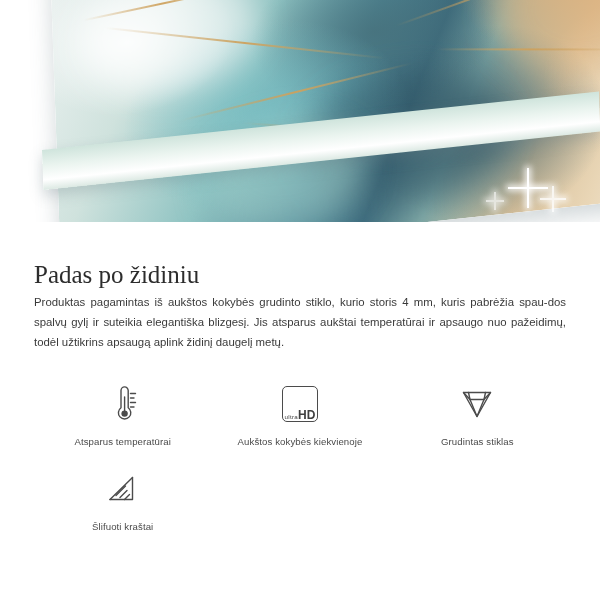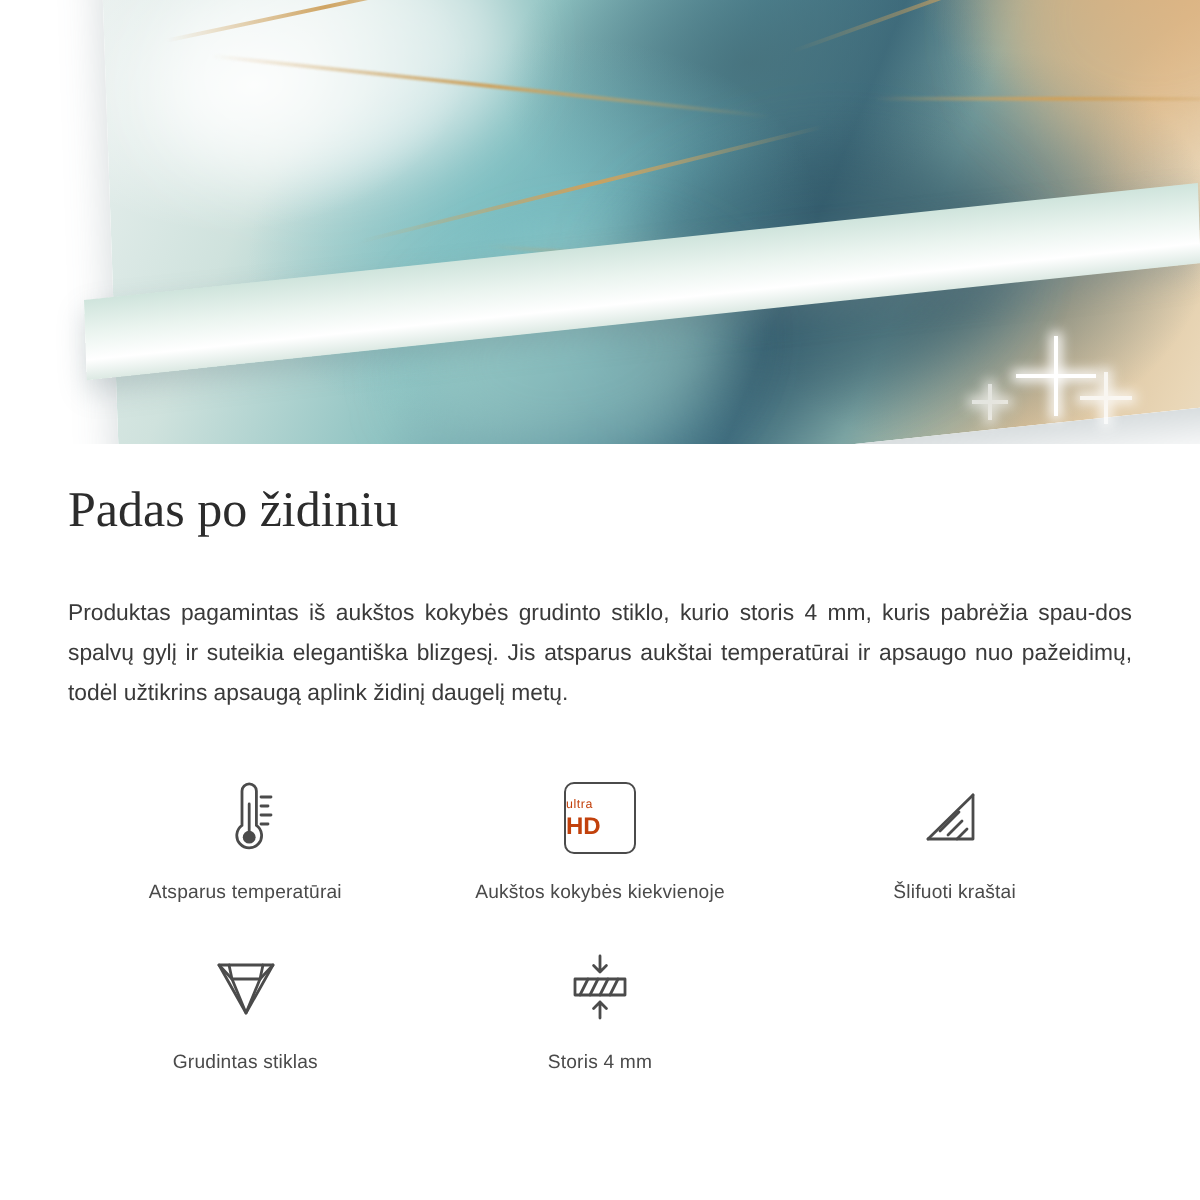--- a/index.html
+++ b/index.html
@@ -109,26 +109,26 @@
   
   .content {
     padding: 10px 34px 0 34px;
   }
   .headline {
     font-family: "Liberation Serif", serif;
     font-size: 25px;
     line-height: 1.3;
     color: #2c2c2c;
     font-weight: 400;
-    margin: 8px 0 0 0;
+    margin: 27px 0 0 0;
   }
   .headline .line2 { display: block; }
 
   .body-copy {
-    margin-top: 24px;
+    margin-top: 0;
     font-size: 11.4px;
     line-height: 1.78;
     color: #3a3a3a;
     text-align: justify;
     max-width: 536px;
   }
 
   
   .features {
     margin-top: 26px;
@@ -163,24 +163,24 @@
     stroke-width: 1.4;
     stroke-linecap: round;
     stroke-linejoin: round;
   }
   .hd-badge {
     width: 34px;
     height: 34px;
     border: 1.4px solid #4b4b4b;
     border-radius: 5px;
     display: flex;
-    flex-direction: column;
-    align-items: flex-start;
+    flex-direction: row;
+    align-items: flex-end;
     justify-content: center;
-    color: #c2410c;
+    color: #404040;
   }
   .hd-badge .u { font-size: 6.2px; letter-spacing: .3px; line-height: 1; margin-bottom: 1px; }
   .hd-badge .hd { font-size: 12px; font-weight: bold; line-height: 1; }
 </style>
 </head>
 <body>
 
 <div class="page">
 
   <div class="hero">
@@ -230,47 +230,36 @@
             <span class="hd">HD</span>
           </div>
         </div>
         <div class="feature-label">Aukštos kokybės kiekvienoje</div>
       </div>
 
 
       <div class="feature">
         <div class="feature-icon">
           <svg width="44" height="40" viewBox="0 0 44 40" aria-hidden="true">
-            <path class="stroke" d="M9 30.5L31.5 8.5"></path>
-            <path class="stroke" d="M9 30.5h22.5V8.5"></path>
-            <path class="stroke" d="M15 26.5l9.5-9.5M19 28.5l7-7M23.5 30.5l5-5"></path>
-          </svg>
-        </div>
-        <div class="feature-label">Šlifuoti kraštai</div>
-      </div>
-
-      <div class="feature">
-        <div class="feature-icon">
-          <svg width="44" height="40" viewBox="0 0 44 40" aria-hidden="true">
             <path class="stroke" d="M8.5 8.5h27L22 32.5z"></path>
             <path class="stroke" d="M8.5 8.5l6.5 7h14l6.5-7"></path>
             <path class="stroke" d="M15 15.5L22 32.5l7-17"></path>
             <path class="stroke" d="M13.5 8.5l1.5 7M30.5 8.5L29 15.5"></path>
           </svg>
         </div>
         <div class="feature-label">Grudintas stiklas</div>
       </div>
 
       <div class="feature">
         <div class="feature-icon">
-          <svg width="44" height="42" viewBox="0 0 44 42" aria-hidden="true">
-            <path class="stroke" d="M22 5v8M22 13l-3.2-3.2M22 13l3.2-3.2"></path>
-            <rect class="stroke" x="9.5" y="16.5" width="25" height="8"></rect>
-            <path class="stroke" d="M12 24.5l4-8M17 24.5l4-8M22 24.5l4-8M27 24.5l4-8"></path>
-            <path class="stroke" d="M22 36v-8M22 28l-3.2 3.2M22 28l3.2 3.2"></path>
+          <svg width="44" height="40" viewBox="0 0 44 40" aria-hidden="true">
+            <path class="stroke" d="M9 30.5L31.5 8.5"></path>
+            <path class="stroke" d="M9 30.5h22.5V8.5"></path>
+            <path class="stroke" d="M15 26.5l9.5-9.5M19 28.5l7-7M23.5 30.5l5-5"></path>
           </svg>
         </div>
-        <div class="feature-label">Storis 4 mm</div>
-      </div>
+        <div class="feature-label">Šlifuoti kraštai</div>
+      </div>
+
 
     </div>
   </div>
 </div>
 
 </body></html>

